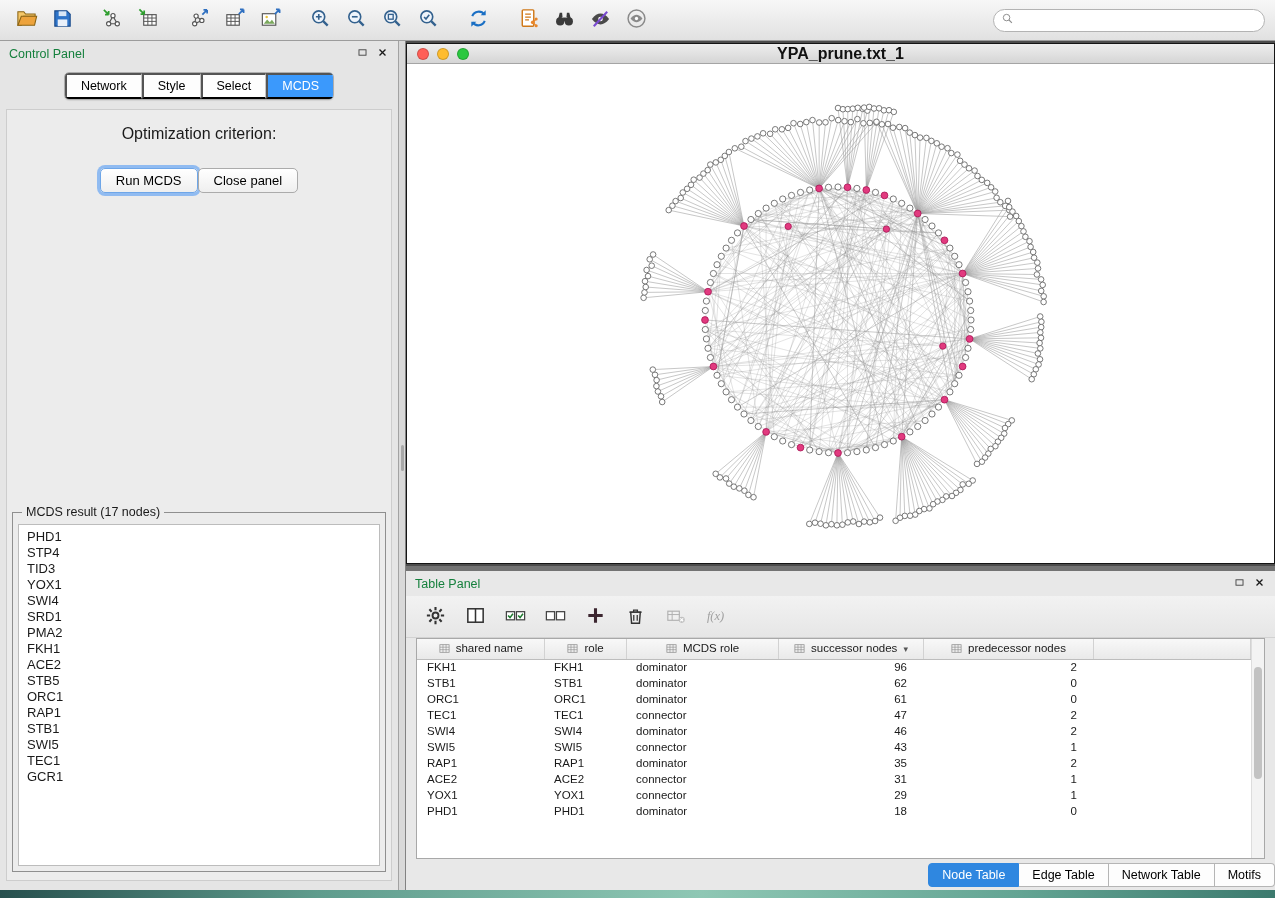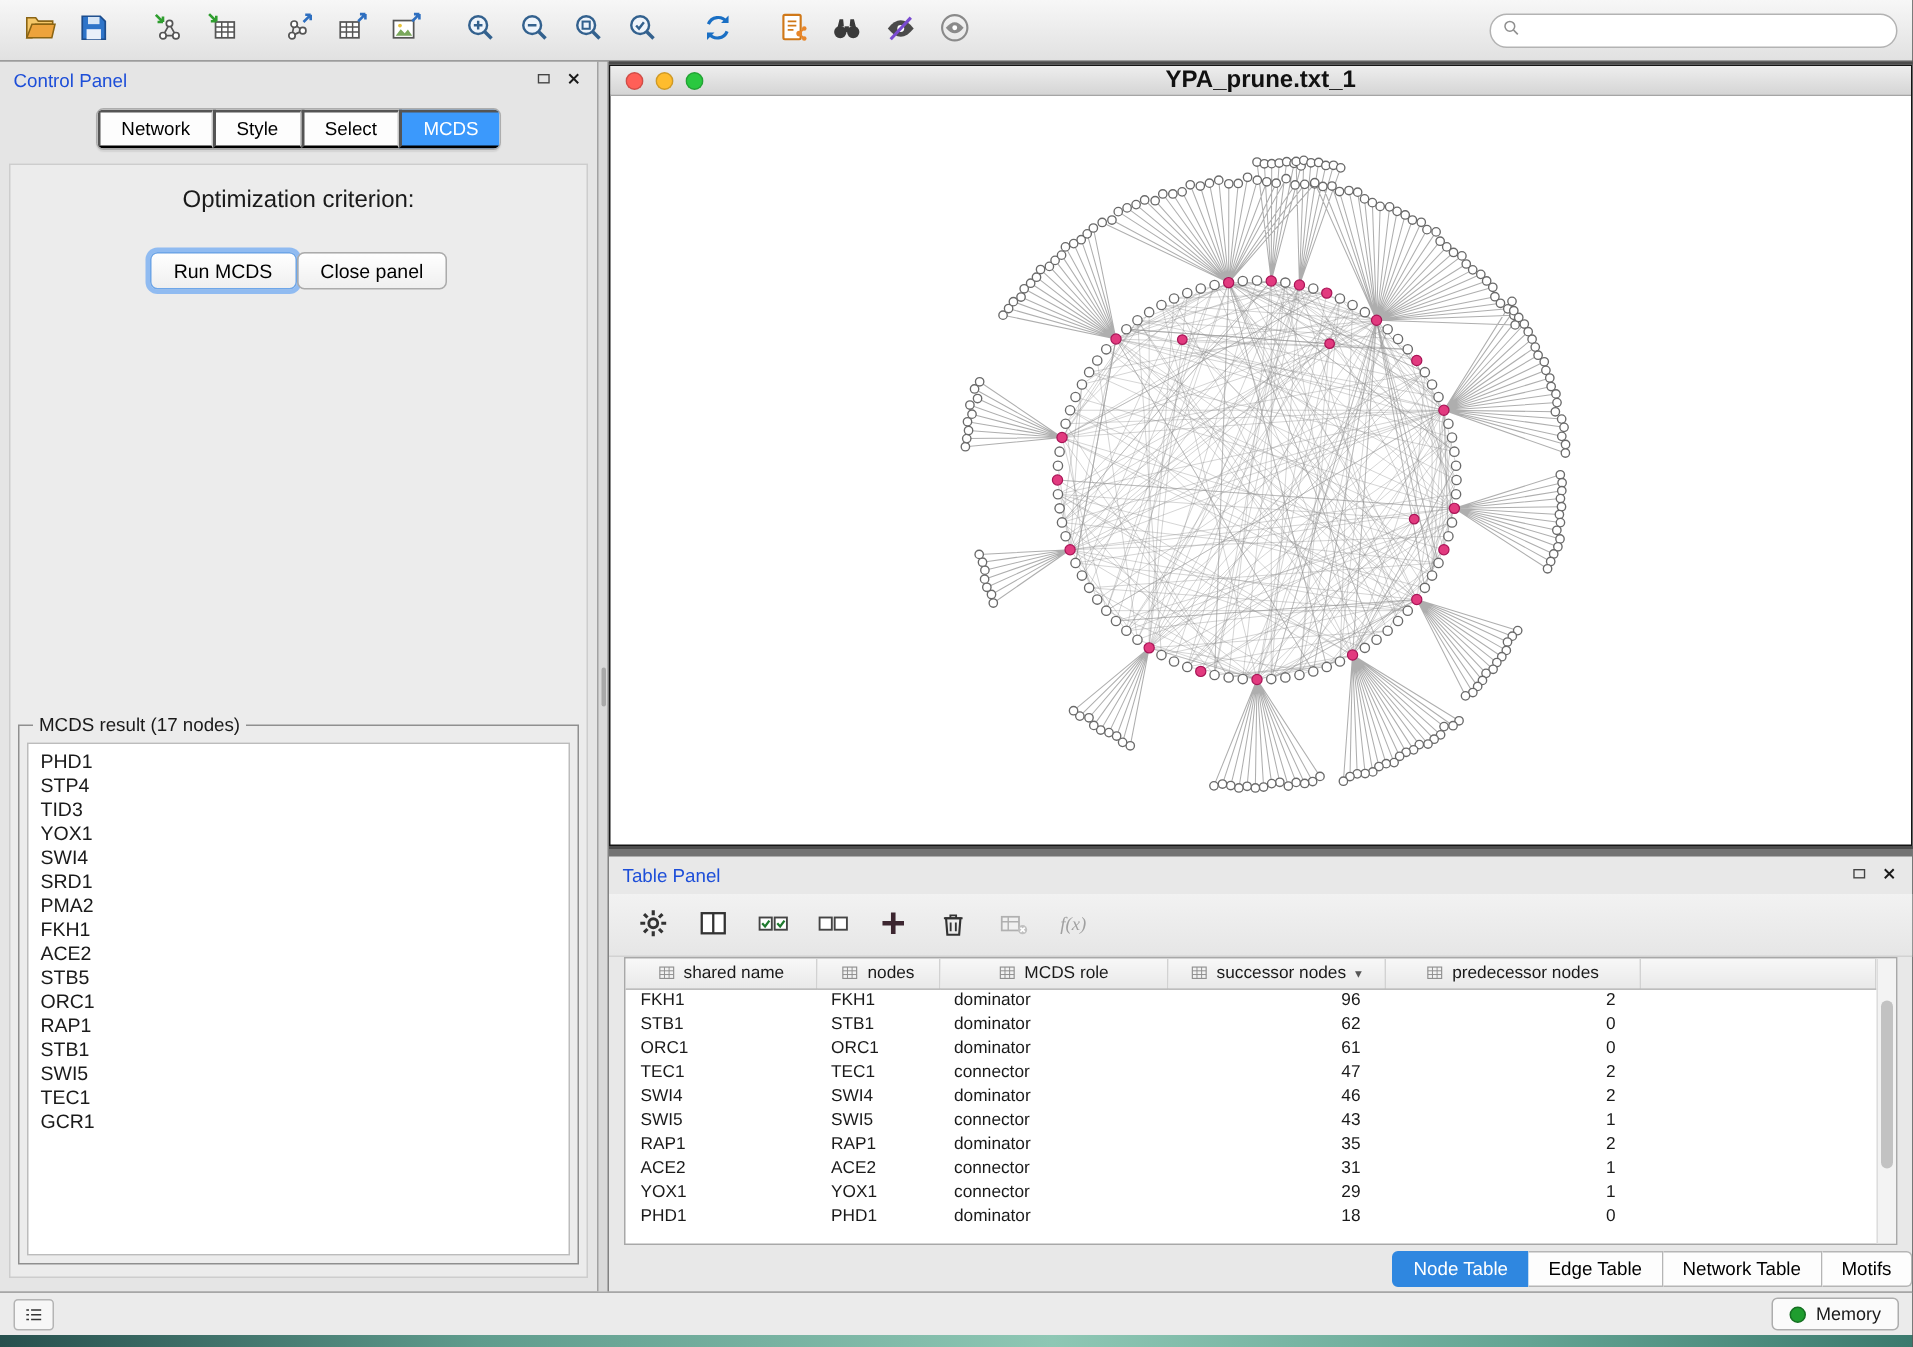--- a/index.html
+++ b/index.html
@@ -14,21 +14,21 @@
   .tb-btn svg{width:23px;height:23px}
   .search-box{margin-left:auto;display:flex;align-items:center;width:272px;height:23px;border:1px solid #b3b3b3;border-radius:12px;background:#fff;padding:0 6px;gap:4px}
   .search-box svg{width:15px;height:15px;flex:0 0 auto}
   .search-box input{border:none;outline:none;flex:1;font-size:12px;font-family:"Liberation Sans",sans-serif;background:transparent}
 
   
   .main{flex:1;display:flex;min-height:0}
 
   
   .left-panel{width:398px;flex:0 0 auto;background:#e5e5e5;display:flex;flex-direction:column;min-height:0}
-  .panel-header{height:25px;display:flex;align-items:center;padding:0 9px;font-size:12.5px;color:#1d4ed8;flex:0 0 auto}
+  .panel-header{height:25px;display:flex;align-items:center;padding:0 9px;font-size:12.5px;color:#15803d;flex:0 0 auto}
   .win-controls{margin-left:auto;display:flex;gap:7px;align-items:center}
   .win-controls svg{width:13px;height:13px}
   .ctab-row{display:flex;justify-content:center;padding:6px 0 9px;flex:0 0 auto}
   .ctabs{display:flex;border:1px solid #adadad;border-radius:5px;overflow:hidden;background:#fdfdfd;box-shadow:0 1px 1px rgba(0,0,0,.08)}
   .ctab{padding:4px 14px;font-size:12.5px;border-right:1px solid #c6c6c6;background:#fdfdfd;cursor:default;white-space:nowrap}
   .ctab:last-child{border-right:none}
   .ctab.active{background:#3b99fc;color:#fff;border-right-color:#3b99fc}
   .cp-body{flex:1;margin:0 6px 9px;background:#ececec;border:1px solid #cdcdcd;display:flex;flex-direction:column;align-items:center;padding-top:15px;min-height:0}
   .opt-label{font-size:16px;margin-bottom:11px}
   .criterion{display:flex;align-items:stretch;width:312px;height:24px;background:#fff;border:1px solid #b2b2b2;border-radius:5px;overflow:hidden}
@@ -667,21 +667,21 @@
             </colgroup>
             <thead>
                 <tr id="table-head-row">
                   <th><span class="hicon"><svg viewBox="0 0 24 24">
                         <rect x="3.5" y="5" width="17" height="14" fill="#f2f2f2" stroke="#8f8f8f" stroke-width="1.4"></rect>
                         <path d="M3.5 9.6h17M3.5 14.2h17M9.2 5v14M14.9 5v14" stroke="#8f8f8f" stroke-width="1.2"></path>
                       </svg></span><span>shared name</span></th>
                   <th><span class="hicon"><svg viewBox="0 0 24 24">
                         <rect x="3.5" y="5" width="17" height="14" fill="#f2f2f2" stroke="#8f8f8f" stroke-width="1.4"></rect>
                         <path d="M3.5 9.6h17M3.5 14.2h17M9.2 5v14M14.9 5v14" stroke="#8f8f8f" stroke-width="1.2"></path>
-                      </svg></span><span>nodes</span></th>
+                      </svg></span><span>role</span></th>
                   <th><span class="hicon"><svg viewBox="0 0 24 24">
                         <rect x="3.5" y="5" width="17" height="14" fill="#f2f2f2" stroke="#8f8f8f" stroke-width="1.4"></rect>
                         <path d="M3.5 9.6h17M3.5 14.2h17M9.2 5v14M14.9 5v14" stroke="#8f8f8f" stroke-width="1.2"></path>
                       </svg></span><span>MCDS role</span></th>
                   <th><span class="hicon"><svg viewBox="0 0 24 24">
                         <rect x="3.5" y="5" width="17" height="14" fill="#f2f2f2" stroke="#8f8f8f" stroke-width="1.4"></rect>
                         <path d="M3.5 9.6h17M3.5 14.2h17M9.2 5v14M14.9 5v14" stroke="#8f8f8f" stroke-width="1.2"></path>
                       </svg></span><span>successor nodes</span><span class="chev">▾</span></th>
                   <th><span class="hicon"><svg viewBox="0 0 24 24">
                         <rect x="3.5" y="5" width="17" height="14" fill="#f2f2f2" stroke="#8f8f8f" stroke-width="1.4"></rect>
@@ -780,25 +780,14 @@
         <div class="tp-tabs" id="tp-tabs">
             <button class="tp-tab active">Node Table</button>
             <button class="tp-tab">Edge Table</button>
             <button class="tp-tab">Network Table</button>
             <button class="tp-tab">Motifs</button>
           </div>
       </div>
     </div>
   </div>
 
-  <div class="statusbar">
-    <span class="list-btn" id="list-btn-slot">
-        <svg viewBox="0 0 24 24">
-          <path d="M5 7.5h2.5M9.5 7.5H19M5 12h2.5M9.5 12H19M5 16.5h2.5M9.5 16.5H19" stroke="#333" stroke-width="1.5"></path>
-        </svg>
-      </span>
-    <span class="memory-btn">
-      <span class="memory-dot"></span>
-      <span>Memory</span>
-    </span>
-  </div>
   <div class="wallpaper"></div>
 </div>
 
 </body></html>

